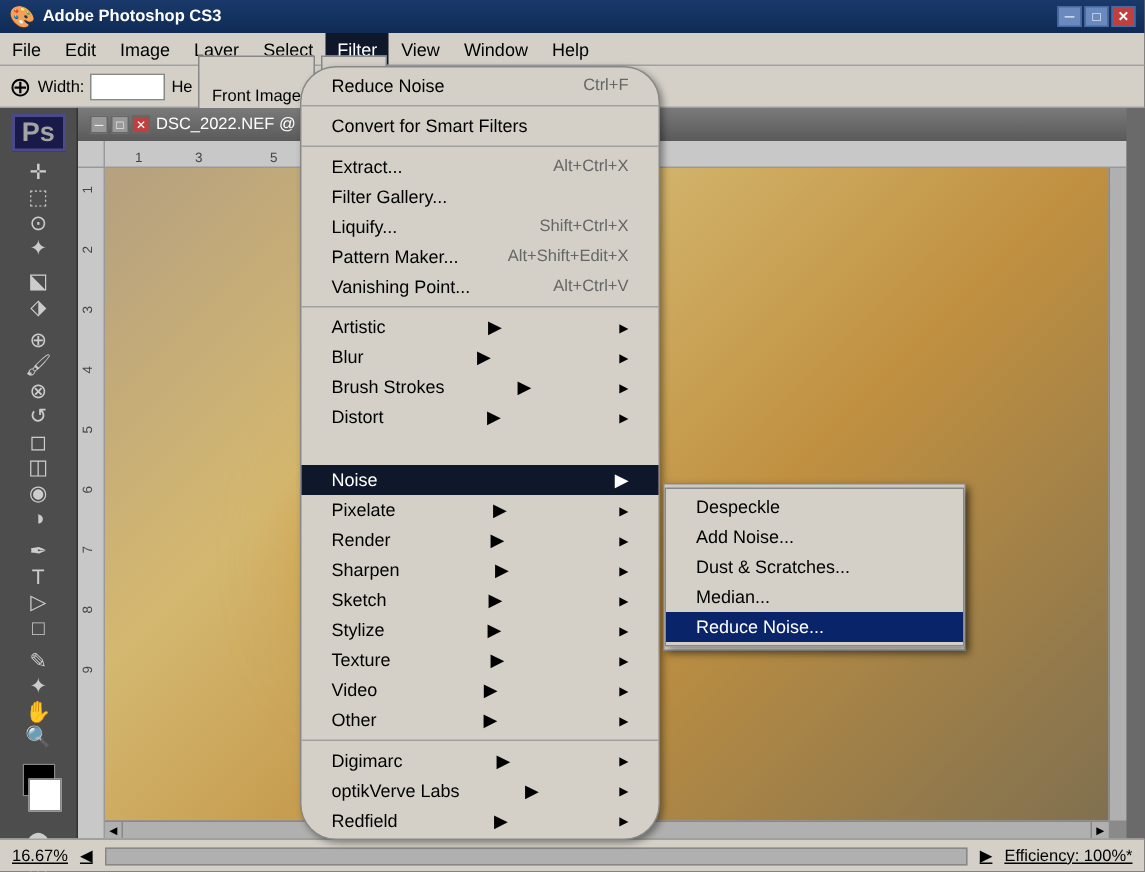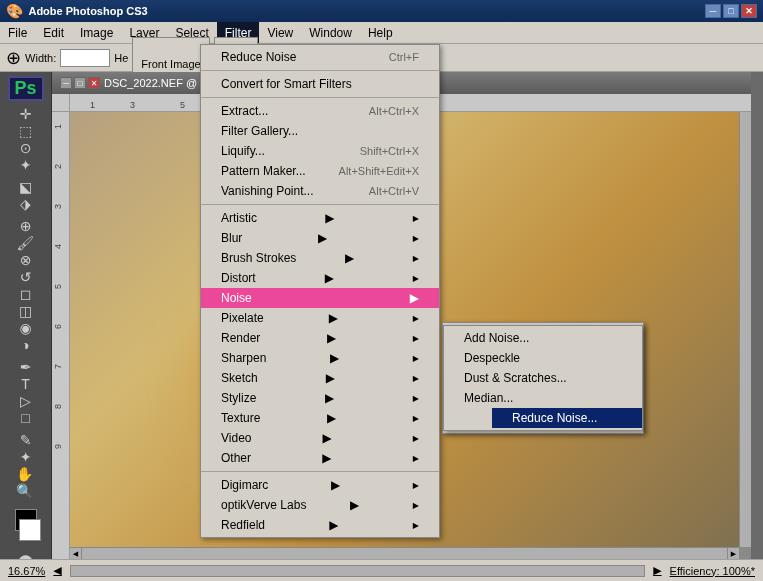--- a/index.html
+++ b/index.html
@@ -98,21 +98,21 @@
     }
     .tool-separator { width: 36px; height: 1px; background: #333; margin: 2px 0; }
     .ps-logo {
       width: 36px;
       height: 36px;
       background: #1a1a4a;
       border: 2px solid #4a4a8a;
       display: flex;
       align-items: center;
       justify-content: center;
-      color: #22c55e;
+      color: #a3a3a3;
       font-size: 18px;
       font-weight: bold;
       margin-bottom: 4px;
     }
 
     
     .canvas-area {
       flex: 1;
       background: #6a6a6a;
       position: relative;
@@ -406,21 +406,21 @@
 
 <div class="status-bar" style="position:relative; height:22px; background:#d4d0c8; display:flex; align-items:center; padding:0 8px; font-size:11px; border-top:1px solid #a0a0a0; gap:8px;">
   <span>16.67%</span>
   <span style="cursor:pointer;">◀</span>
   <div style="flex:1; background:#b0b0b0; height:12px; border:1px solid #888;"></div>
   <span style="cursor:pointer;">▶</span>
   <span>Efficiency: 100%*</span>
 </div>
 
 <div class="main-filter-dropdown">
-  <div class="dropdown-menu" style="width:240px;">
+  <div class="dropdown-menu" style="width:240px;border-radius:24px;">
     <div class="dropdown-item">
       <span>Reduce Noise</span>
       <span class="dropdown-shortcut">Ctrl+F</span>
     </div>
     <div class="dropdown-separator"></div>
     <div class="dropdown-item">
       <span>Convert for Smart Filters</span>
     </div>
     <div class="dropdown-separator"></div>
     <div class="dropdown-item">
@@ -452,21 +452,21 @@
       <span>▶</span>
     </div>
     <div class="dropdown-item has-arrow">
       <span>Brush Strokes</span>
       <span>▶</span>
     </div>
     <div class="dropdown-item has-arrow">
       <span>Distort</span>
       <span>▶</span>
     </div>
-    <div class="dropdown-item active" style="background:#ec4899; color:white;">
+    <div class="dropdown-item active" style="background:#0f172a; color:white;margin-top:22px;">
       <span>Noise</span>
       <span style="margin-left:auto;">▶</span>
     </div>
     <div class="dropdown-item has-arrow">
       <span>Pixelate</span>
       <span>▶</span>
     </div>
     <div class="dropdown-item has-arrow">
       <span>Render</span>
       <span>▶</span>
@@ -507,28 +507,28 @@
     <div class="dropdown-item has-arrow">
       <span>Redfield</span>
       <span>▶</span>
     </div>
   </div>
 </div>
 
 <div class="noise-submenu" style="top: 322px; left: 442px;">
   <div class="dropdown-menu" style="width:160px;">
     <div class="dropdown-item">
+      <span>Despeckle</span>
+    </div>
+    <div class="dropdown-item">
       <span>Add Noise...</span>
     </div>
     <div class="dropdown-item">
-      <span>Despeckle</span>
-    </div>
-    <div class="dropdown-item">
       <span>Dust &amp; Scratches...</span>
     </div>
     <div class="dropdown-item">
       <span>Median...</span>
     </div>
-    <div class="dropdown-item active" style="background:#0a246a; color:white;margin-left:48px;">
+    <div class="dropdown-item active" style="background:#0a246a; color:white;">
       <span>Reduce Noise...</span>
     </div>
   </div>
 </div>
 
 </body></html>

